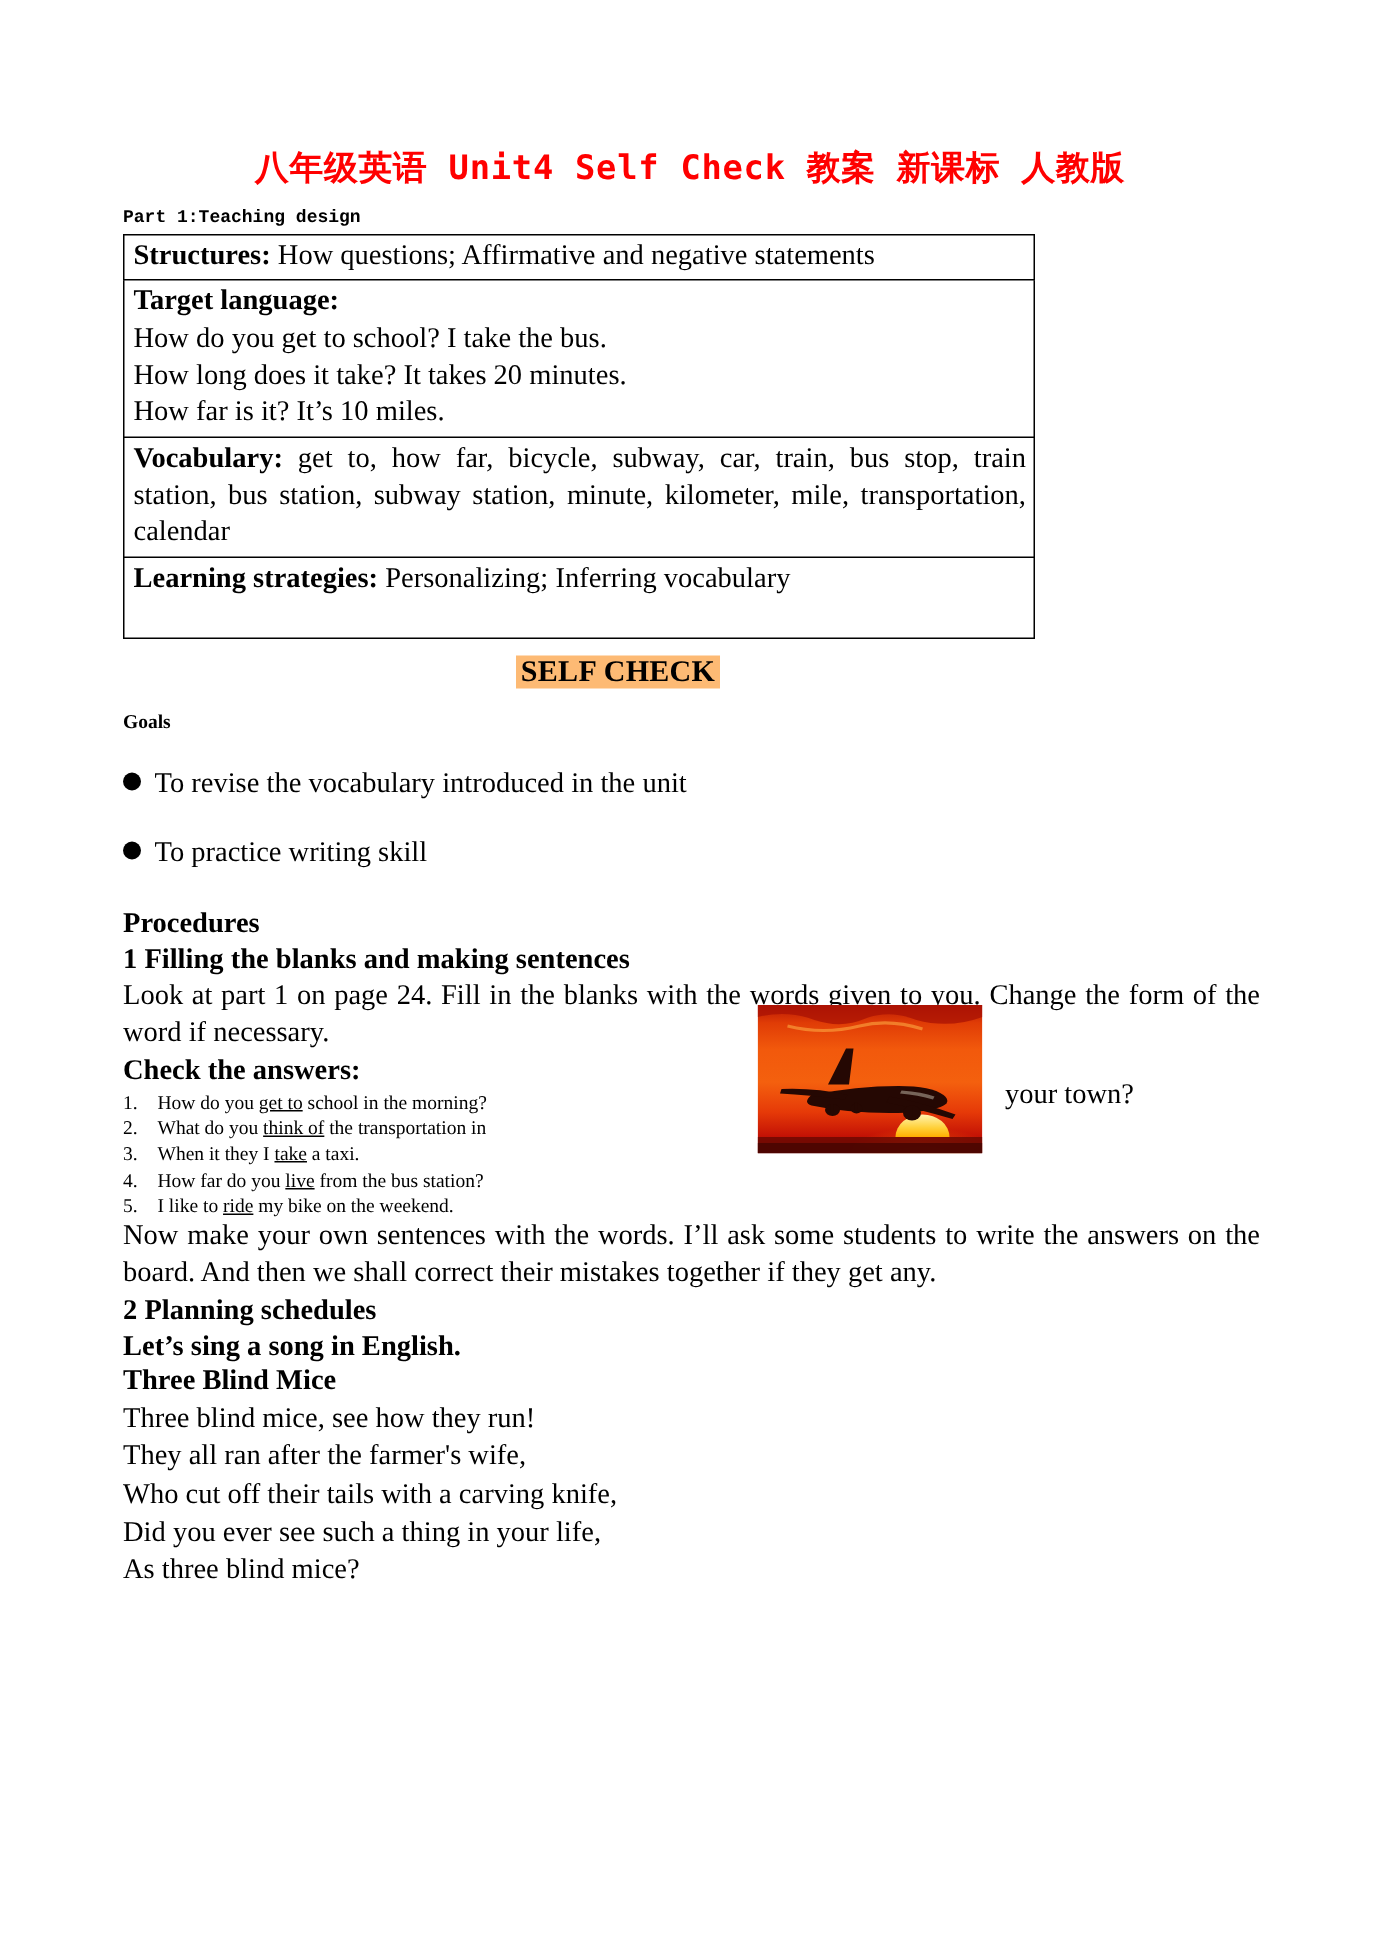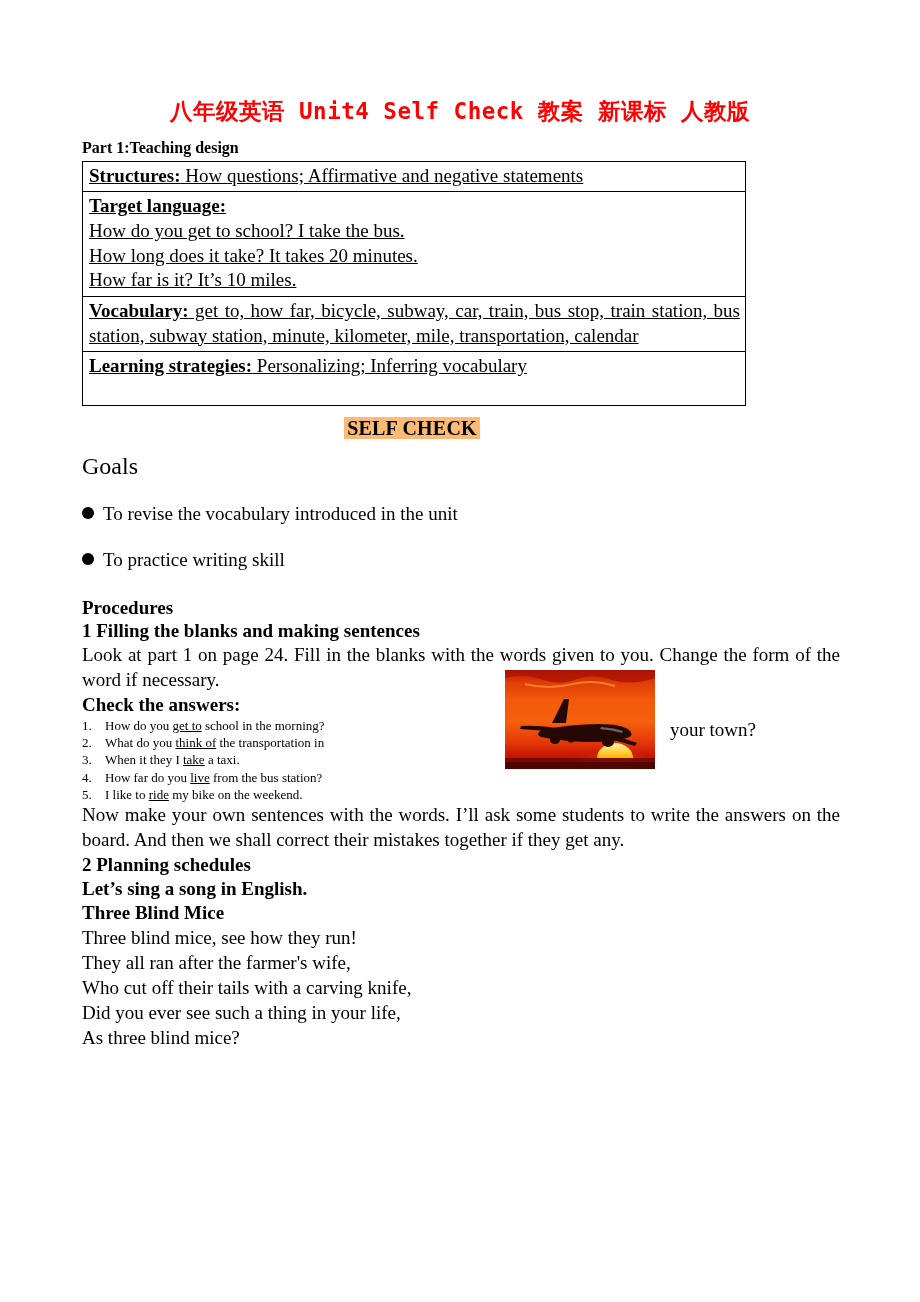--- a/index.html
+++ b/index.html
@@ -36,32 +36,31 @@
     letter-spacing: 0.5px;
     white-space: nowrap;
   }
   .content {
     position: absolute;
     top: 138px;
     left: 82px;
     width: 758px;
   }
   .h-part {
-    font-size: 16px;
+    font-size: 12px;
     font-weight: bold;
     line-height: 1.22;
     margin: 0 0 3px 0;
-    font-family: Liberation Serif, serif;
+    font-family: Liberation Mono, monospace;
   }
   table.tbl {
     border-collapse: collapse;
-    width: 664px;
+    width: 608px;
     table-layout: fixed;
     margin: 0;
-    text-decoration: underline;
   }
   table.tbl td {
     border: 1.1px solid #000000;
     padding: 2px 5px 3px 6px;
     font-size: 19px;
     line-height: 1.30;
     vertical-align: top;
     font-family: "Liberation Serif", "DejaVu Serif", serif;
   }
   td.justify {
@@ -75,22 +74,22 @@
     margin: 11px 0 0 0;
   }
   .selfcheck {
     font-size: 20px;
     font-weight: bold;
     background: #fdba74;
     padding: 0 3px;
     letter-spacing: 0.2px;
   }
   .h-goals {
-    font-size: 24px;
-    font-weight: normal;
+    font-size: 13px;
+    font-weight: bold;
     margin: 13px 0 0 0;
   }
   .bullet-row {
     font-size: 19px;
     line-height: 1.25;
     margin: 22px 0 0 0;
     display: flex;
     align-items: baseline;
   }
   .bullet-dot {

